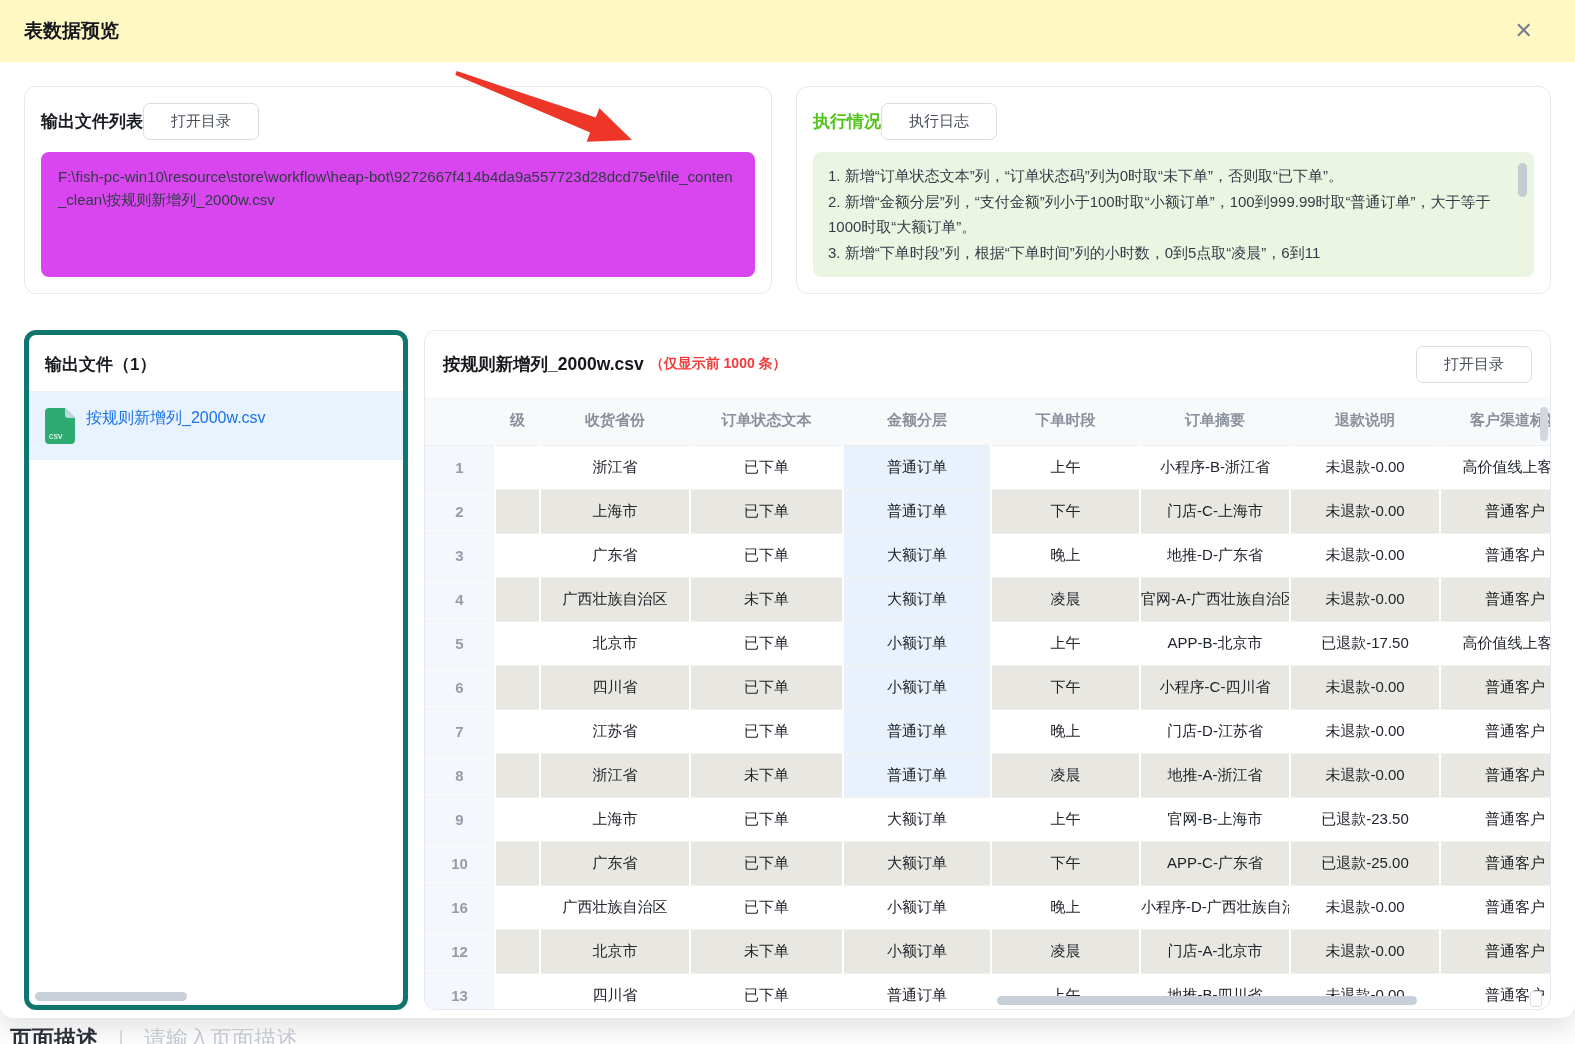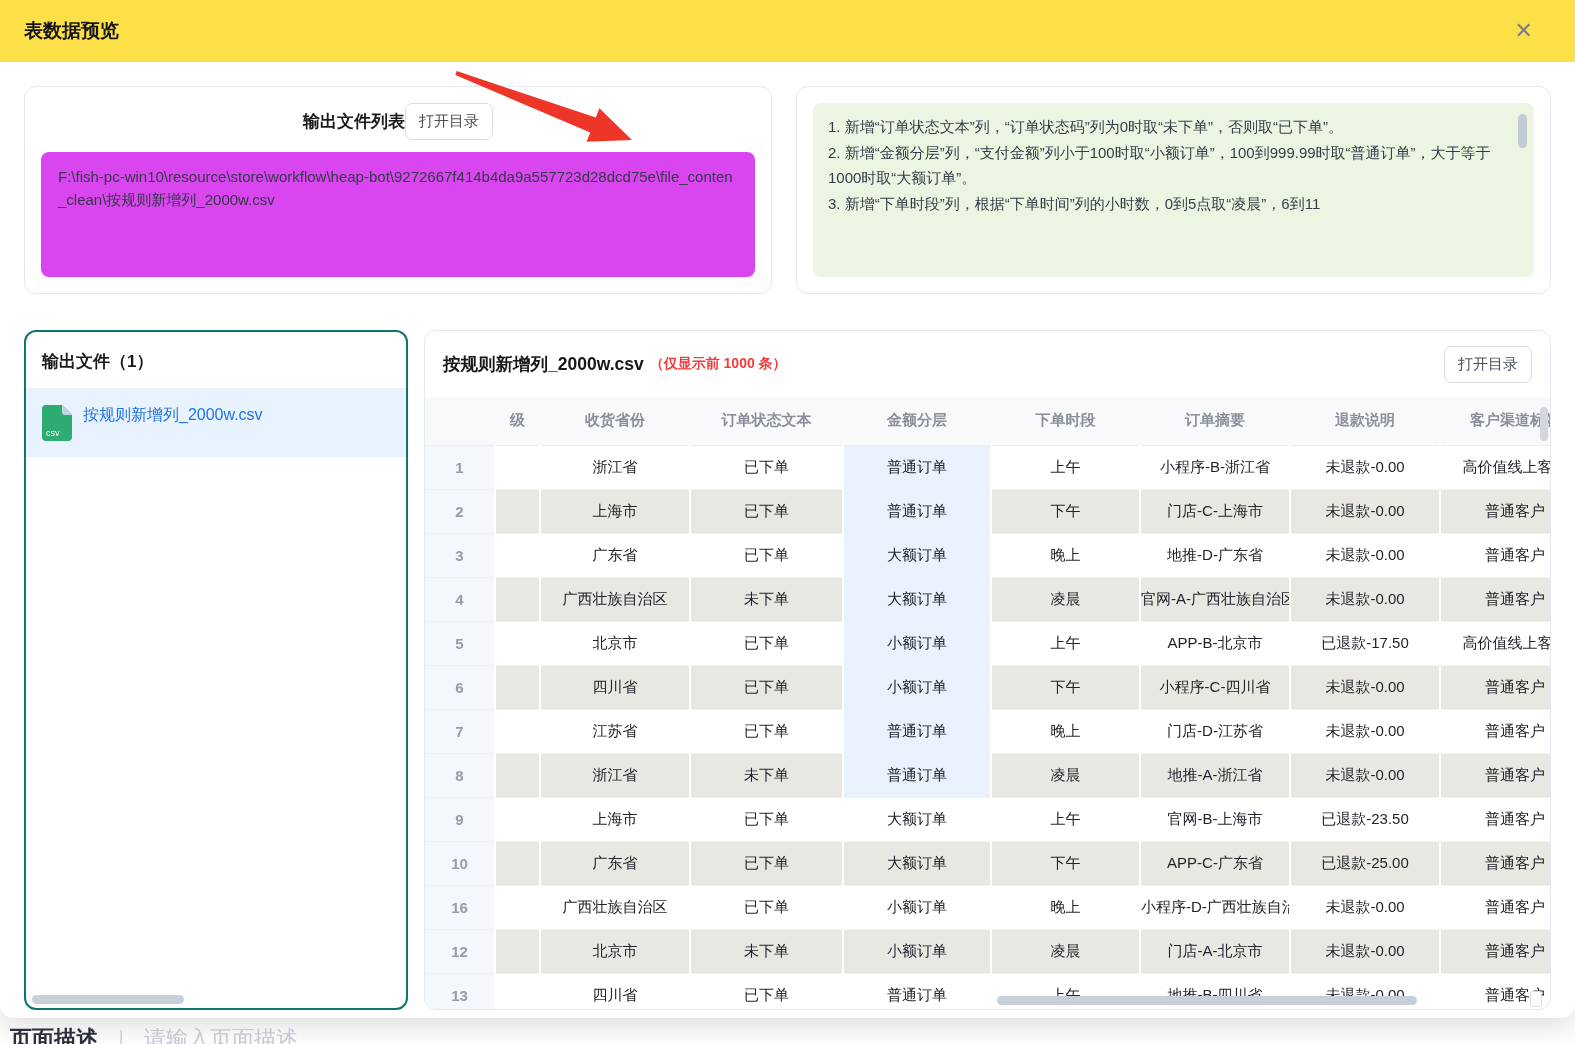--- a/index.html
+++ b/index.html
@@ -1,41 +1,41 @@
 <!DOCTYPE html>
 <html><head>
 <meta charset="utf-8">
 <style>
   * { margin:0; padding:0; box-sizing:border-box; }
   html,body { width:1575px; height:1044px; overflow:hidden; background:#fdfdfe;
               font-family:"Liberation Sans","DejaVu Sans",sans-serif; }
   .modal { position:absolute; top:0; left:0; width:1575px; height:1018px; background:#fff;
            border-radius:0 0 14px 14px; box-shadow:0 10px 22px rgba(0,0,0,.10); overflow:hidden; }
-  .modal-header { height:62px; background:#fde047; display:flex; align-items:center; padding:0 24px; }
+  .modal-header { height:62px; background:#fef9c3; display:flex; align-items:center; padding:0 24px; }
   .modal-title { font-size:19px; font-weight:bold; color:#15171c; }
   .close-x { margin-left:auto; font-size:22px; color:#79808c; cursor:pointer; line-height:1; padding:4px 18px 4px 4px; }
   .modal-body { padding:24px 24px 0 24px; }
 
   .top-row { display:flex; gap:24px; height:208px; margin-bottom:36px; }
   .panel { border:1px solid #e5e8ef; border-radius:12px; padding:16px; display:flex; flex-direction:column; background:#fff; }
   .panel-files { width:748px; }
   .panel-exec { flex:1; }
-  .panel-head { display:flex; align-items:center; justify-content:center; margin-bottom:12px; }
+  .panel-head { display:flex; align-items:center; justify-content:flex-start; margin-bottom:12px; }
   .panel-title { font-size:17px; font-weight:bold; color:#181b20; }
   .exec-title { color:#52c41a; }
-  .btn { background:#fff; border:1px solid #d8dde4; border-radius:7px; padding:8px 13px;
+  .btn { background:#fff; border:1px solid #d8dde4; border-radius:7px; padding:8px 27px;
          font-size:15px; color:#4a505a; cursor:pointer; white-space:nowrap; }
   .path-box { flex:1; background:#d946ef; border-radius:8px; padding:13px 17px; overflow:hidden;
               font-size:15px; line-height:23px; color:#323a47; word-break:break-all; }
   .exec-box { flex:1; background:#ecf5e2; border-radius:8px; padding:11px 26px 0 15px; overflow:hidden;
               font-size:15px; line-height:25.5px; color:#353c47; position:relative; }
   .exec-thumb { position:absolute; top:11px; right:7px; width:9px; height:34px; background:#c5cbd4; border-radius:5px; }
 
   .bottom-row { display:flex; gap:16px; height:680px; }
-  .sidebar { width:384px; border:2px solid #0f766e; border-radius:12px; background:#fff; position:relative; overflow:hidden; }
+  .sidebar { width:384px; border:5px solid #0f766e; border-radius:12px; background:#fff; position:relative; overflow:hidden; }
   .sidebar-head { padding:18px 16px 15px 16px; font-size:17px; font-weight:bold; color:#181b20; border-bottom:1px solid #edeff3; }
   .file-item { display:flex; gap:11px; padding:16px; background:#e9f3ff; cursor:pointer; }
   .csv-icon { position:relative; width:30px; height:36px; background:#2dab71; border-radius:4px;
               clip-path:polygon(0 0, 68% 0, 100% 27%, 100% 100%, 0 100%); flex:none; }
   .csv-fold { position:absolute; top:0; right:0; width:10px; height:10px; background:#bdd8e2; border-radius:0 0 0 3px; }
   .csv-label { position:absolute; left:4px; bottom:3px; color:#fff; font-size:9px; }
   .file-name { color:#1a73e8; font-size:16px; }
   .sb-hthumb { position:absolute; left:6px; bottom:4px; width:152px; height:9px; background:#c9cfd8; border-radius:5px; }
 
   .table-panel { flex:1; border:1px solid #e5e8ef; border-radius:12px; background:#fff; position:relative; overflow:hidden; }
@@ -78,20 +78,24 @@
     <div class="top-row">
       <div class="panel panel-files">
         <div class="panel-head">
           <span class="panel-title">输出文件列表</span>
           <button class="btn">打开目录</button>
         </div>
         <div class="path-box">F:\fish-pc-win10\resource\store\workflow\heap-bot\9272667f414b4da9a557723d28dcd75e\file_conten_clean\按规则新增列_2000w.csv</div>
       </div>
 
       <div class="panel panel-exec">
+        <div class="panel-head">
+          <span class="panel-title exec-title">执行情况</span>
+          <button class="btn">执行日志</button>
+        </div>
         <div class="exec-box">
           <div>
               <div>1. 新增“订单状态文本”列，“订单状态码”列为0时取“未下单”，否则取“已下单”。</div>
               <div>2. 新增“金额分层”列，“支付金额”列小于100时取“小额订单”，100到999.99时取“普通订单”，大于等于1000时取“大额订单”。</div>
               <div>3. 新增“下单时段”列，根据“下单时间”列的小时数，0到5点取“凌晨”，6到11</div>
             </div>
           <div class="exec-thumb"></div>
         </div>
       </div>
     </div>

